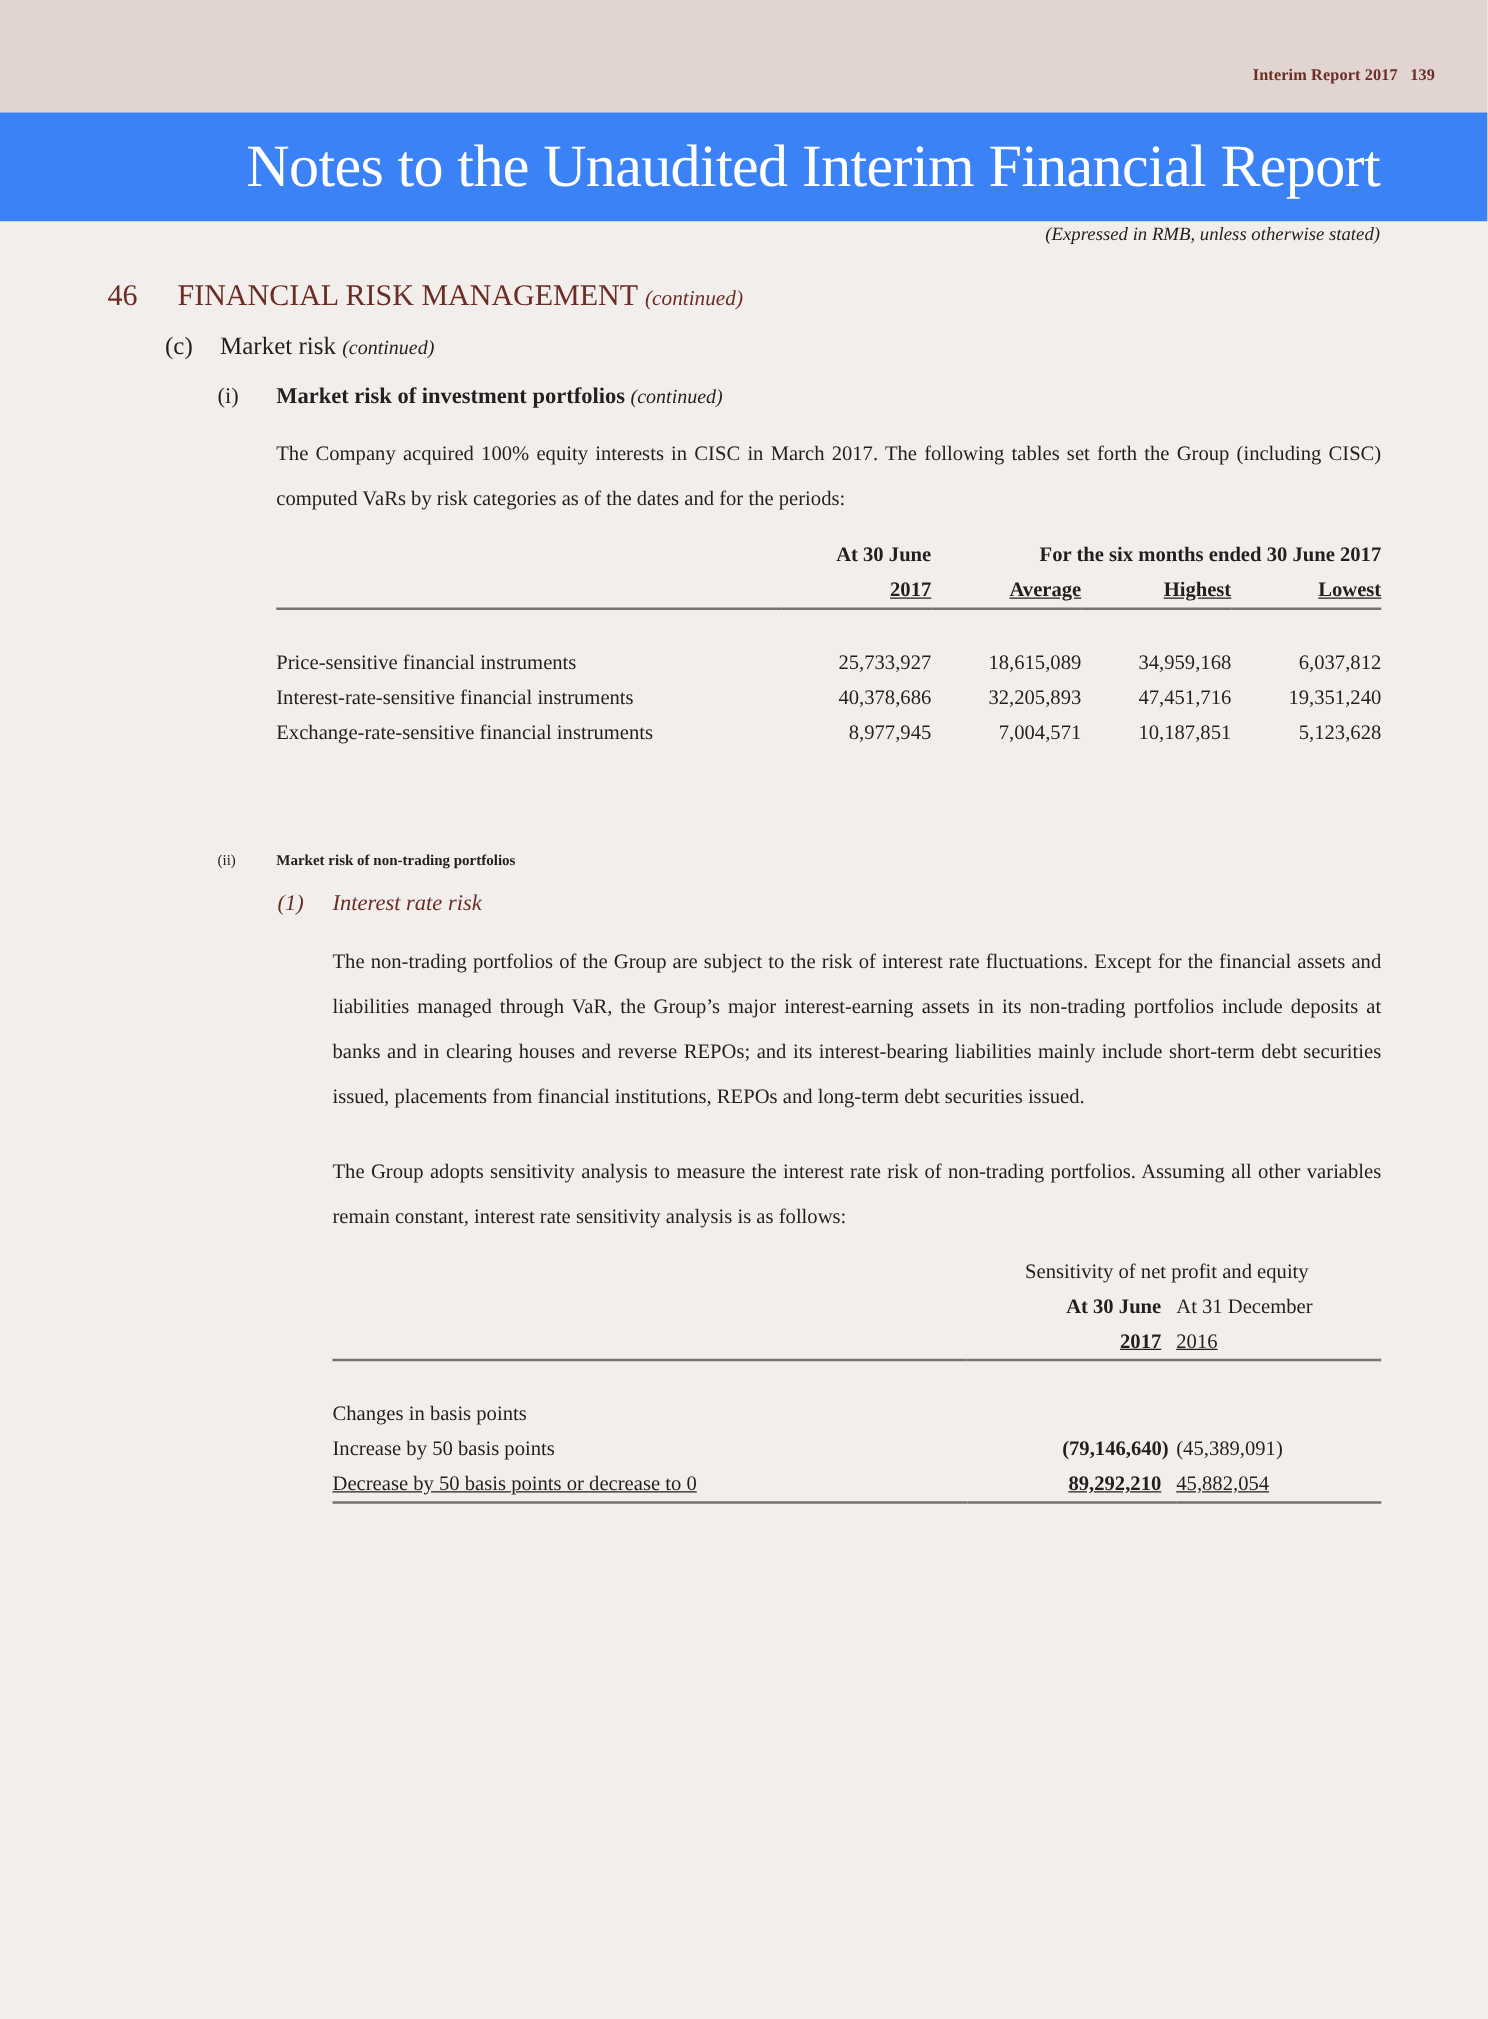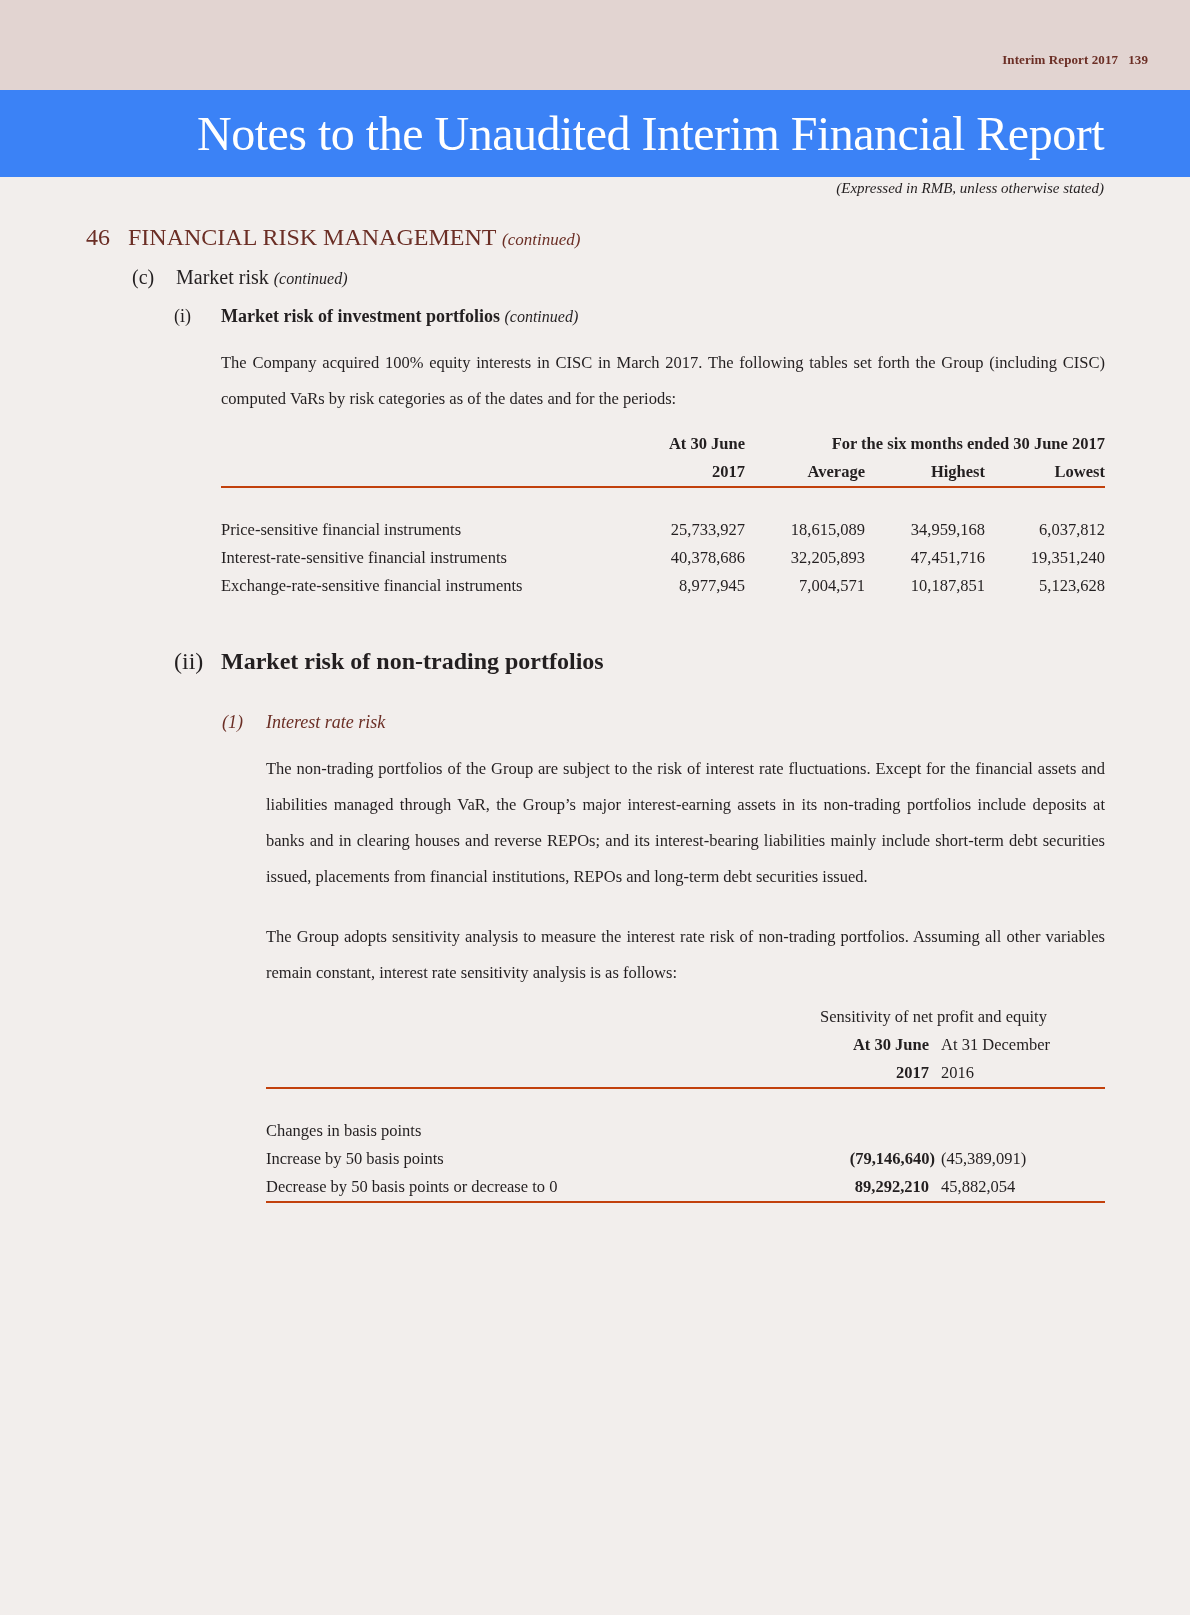--- a/index.html
+++ b/index.html
@@ -31,21 +31,21 @@
     letter-spacing: -0.5px;
   }
   .expressed {
     position: absolute; right: 86px; top: 180px;
     font-style: italic; font-size: 15px; color: #231f20;
   }
   .h1 {
     position: absolute; left: 86px; top: 224px;
     font-size: 24px; color: #6b2e25; font-weight: normal;
   }
-  .h1 .num { margin-right: 18px; }
+  .h1 .num { margin-right: 32px; }
   .h1 .cont { font-style: italic; font-size: 17px; }
   .h2 {
     position: absolute; left: 132px; top: 266px; font-size: 20px;
   }
   .h2 .lbl { display: inline-block; width: 44px; }
   .h2 .cont { font-style: italic; font-size: 16px; }
   .h3 {
     position: absolute; left: 174px; top: 306px; font-size: 18px; font-weight: bold;
   }
   .h3 .lbl { display: inline-block; width: 47px; font-weight: normal; }
@@ -56,25 +56,25 @@
   .p1 { left: 221px; top: 345px; width: 884px; }
   .p2 { left: 266px; top: 751px; width: 839px; }
   .p3 { left: 266px; top: 919px; width: 839px; }
 
   table { border-collapse: collapse; position: absolute; font-size: 16.5px; }
   td, th { padding: 0; font-weight: normal; }
   .t1 { left: 221px; top: 430px; width: 884px; }
   .t1 .hdr td { height: 28px; text-align: right; font-weight: bold; }
   .t1 .num-col { width: 120px; text-align: right; }
   .t1 .body td { height: 28px; }
-  .rule { border-bottom: 2px solid #c2410c; }
+  .rule { border-bottom: 2px solid #737373; text-decoration: underline; }
   .spacer td { height: 28px; }
 
   .h3b {
-    position: absolute; left: 174px; top: 648px; font-size: 24px; font-weight: bold;
+    position: absolute; left: 174px; top: 681px; font-size: 12px; font-weight: bold;
   }
   .h3b .lbl { display: inline-block; width: 47px; font-weight: normal; }
   .h4 {
     position: absolute; left: 222px; top: 712px; font-size: 18px;
     font-style: italic; color: #6b2e25;
   }
   .h4 .lbl { display: inline-block; width: 44px; }
 
   .t2 { left: 266px; top: 1003px; width: 839px; }
   .t2 td { height: 28px; }

